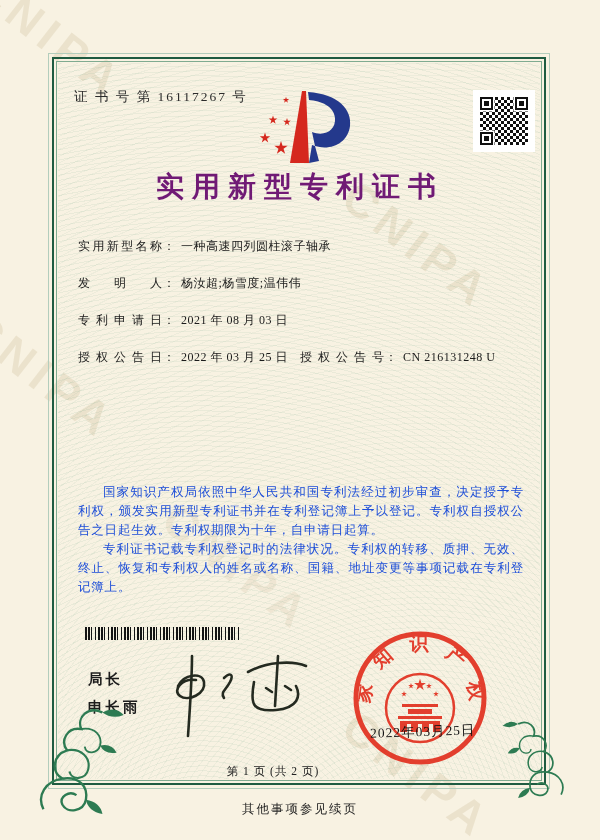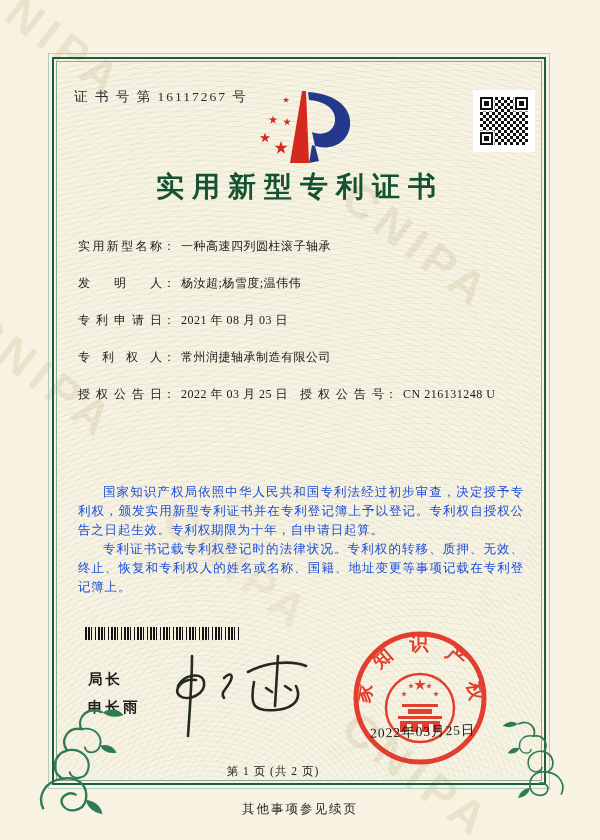--- a/index.html
+++ b/index.html
@@ -33,21 +33,21 @@
 
   .qr-wrap{position:absolute;left:473px;top:90px;width:62px;height:62px;background:#ffffff;}
   .qr{position:absolute;left:7px;top:7px;width:48px;height:48px;
       background:conic-gradient(#101010 25%, transparent 0 50%, #101010 0 75%, transparent 0);
       background-size:6px 6px;}
   .finder{position:absolute;width:9px;height:9px;border:2px solid #101010;background:#fff;box-shadow:0 0 0 1.5px #fff;}
   .finder::after{content:"";position:absolute;inset:2px;background:#101010;}
   .f-tl{left:0;top:0;} .f-tr{right:0;top:0;} .f-bl{left:0;bottom:0;}
 
   .title{position:absolute;top:168px;left:0;width:600px;text-align:center;font-size:28px;
-         font-weight:bold;letter-spacing:8px;color:#14532d;}
+         font-weight:bold;letter-spacing:8px;color:#701a75;}
 
   .fields{position:absolute;left:78px;top:238px;width:452px;font-size:12px;font-family:Liberation Serif, serif;}
   .frow{height:37px;position:relative;white-space:nowrap;}
   .flabel{display:inline-block;width:84px;text-align:justify;text-align-last:justify;vertical-align:top;}
   .fcolon{display:inline-block;margin:0 6px 0 1px;}
   .fvalue{letter-spacing:0.5px;}
   .pair2{position:absolute;left:222px;top:0;}
 
   .paras{position:absolute;left:78px;top:483px;width:446px;font-size:12.5px;line-height:19px;
          text-align:justify;letter-spacing:0.8px;color:#1d4ed8;}
@@ -130,23 +130,20 @@
 
   <div class="fields">
     <div class="frow">
       <span class="flabel">实用新型名称</span><span class="fcolon">：</span><span class="fvalue">一种高速四列圆柱滚子轴承</span>
     </div>
     <div class="frow">
       <span class="flabel">发明人</span><span class="fcolon">：</span><span class="fvalue">杨汝超;杨雪度;温伟伟</span>
     </div>
     <div class="frow">
       <span class="flabel">专利申请日</span><span class="fcolon">：</span><span class="fvalue">2021 年 08 月 03 日</span>
-    </div>
-    <div class="frow">
-      <span class="flabel">专利权人</span><span class="fcolon">：</span><span class="fvalue">常州润捷轴承制造有限公司</span>
     </div>
     <div class="frow">
       <span>
         <span class="flabel">授权公告日</span><span class="fcolon">：</span><span class="fvalue">2022 年 03 月 25 日</span>
       </span>
       <span class="pair2">
         <span class="flabel">授权公告号</span><span class="fcolon">：</span><span class="fvalue">CN 216131248 U</span>
       </span>
     </div>
   </div>

